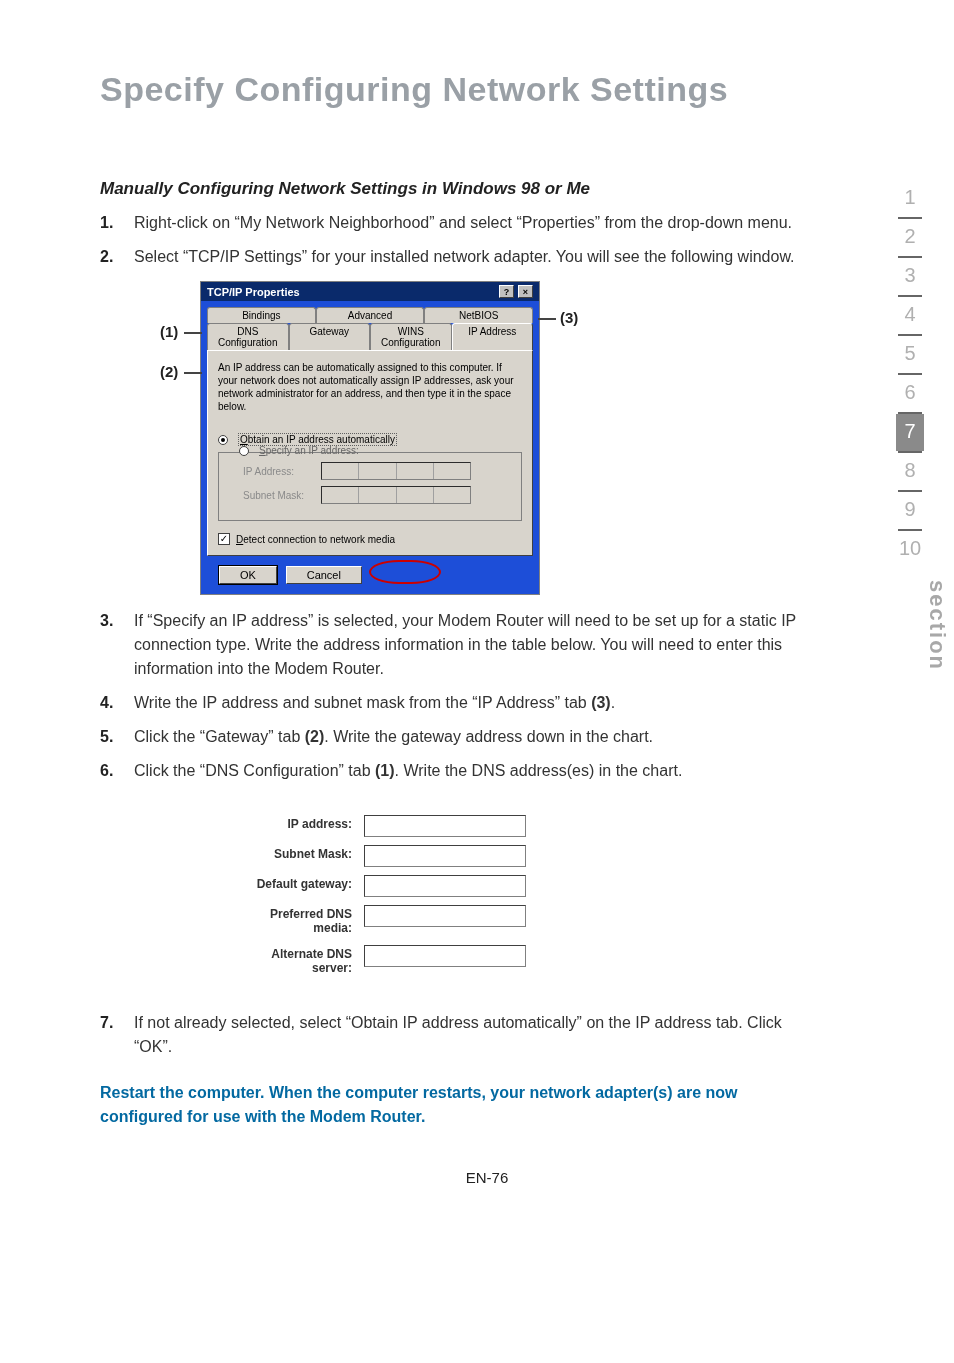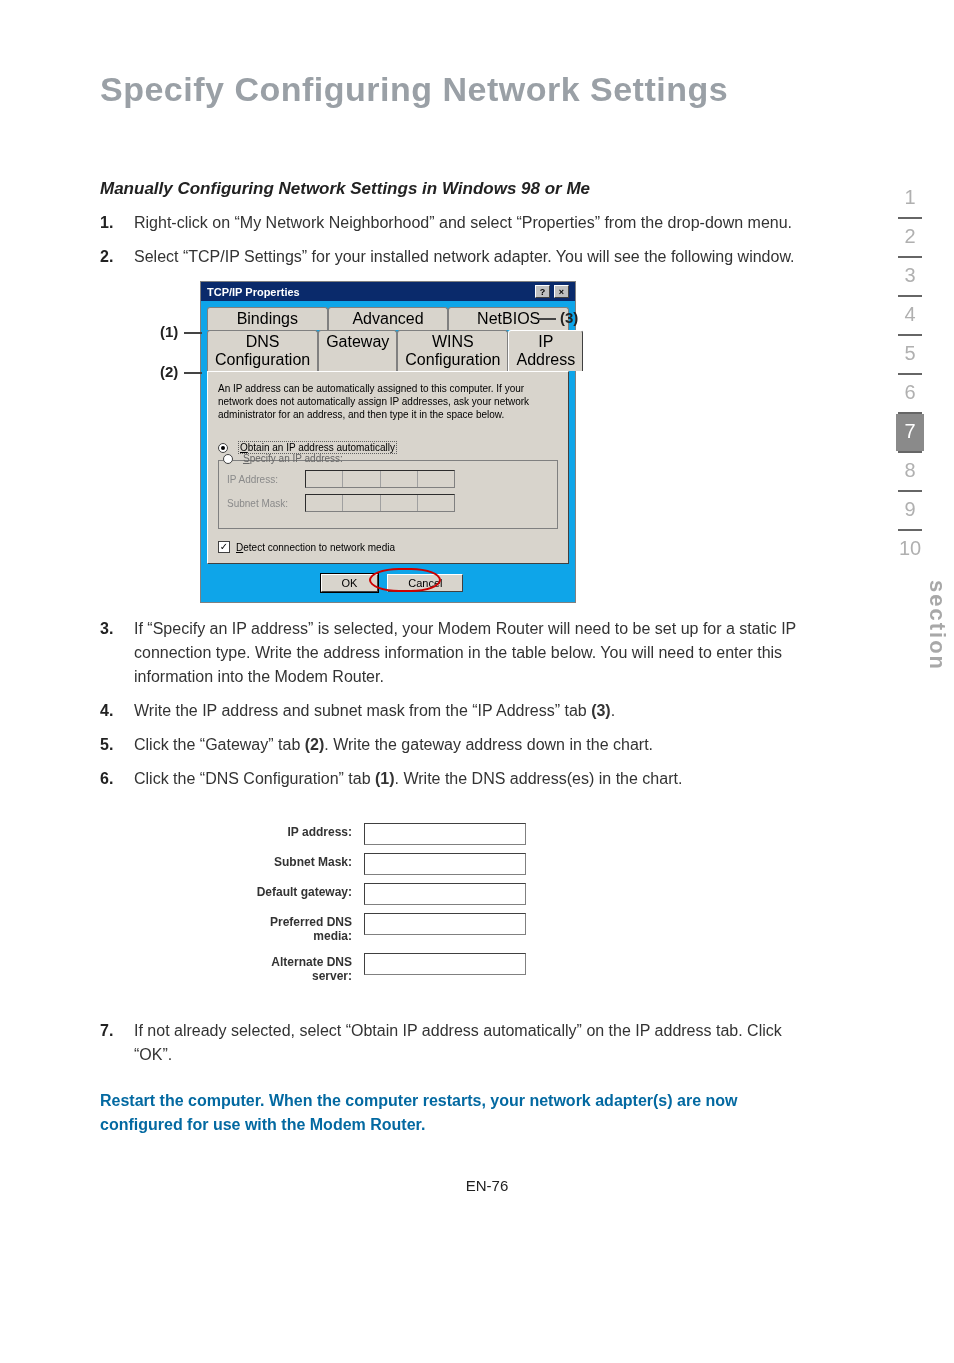--- a/index.html
+++ b/index.html
@@ -82,22 +82,22 @@
     width: 34px;
     flex-shrink: 0;
   }
   ol.main-list > li .txt { flex: 1; }
   .bold { font-weight: bold; }
   .screenshot-wrap {
     position: relative;
     margin: 12px 0 14px 100px;
   }
   .ss {
-    width: 376px;
-    background: #0ea5e9;
+    width: 340px;
+    background: #1d4ed8;
     border: 1px solid #808080;
     font-family: Tahoma, Arial, sans-serif;
     font-size: 10px;
     color: #000;
   }
   .ss-title {
     background: #0a2a6b;
     color: #fff;
     padding: 3px 6px;
     display: flex;
@@ -121,21 +121,21 @@
   }
   .ss-tabs { padding: 6px 6px 0 6px; }
   .ss-tabrow { display: flex; }
   .ss-tabrow .tab {
     border: 1px solid #808080;
     border-bottom: none;
     border-top-left-radius: 3px;
     border-top-right-radius: 3px;
     padding: 2px 7px;
     background: #d8d4cc;
-    font-size: 16px;
+    font-size: 10px;
     flex: 1;
     text-align: center;
   }
   .ss-tabrow .tab.active {
     background: #d8d4cc;
     border-color: #fff #404040 #d8d4cc #fff;
     font-weight: normal;
   }
   .ss-pane {
     border: 1px solid #fff;
@@ -151,42 +151,42 @@
     width: 10px; height: 10px; border-radius: 50%;
     border: 1px solid #404040; background: #fff; display: inline-flex;
     align-items: center; justify-content: center;
   }
   .ss-radiolabel .dot.filled::after { content: ""; width: 4px; height: 4px; border-radius: 50%; background: #000; }
   .ss-radiolabel .underline { text-decoration: underline; }
   .ss-radiolabel .dottedbox { border: 1px dotted #606060; padding: 0 1px; }
   .ss-group {
     border: 1px solid #808080;
     border-top-color: #808080;
-    padding: 10px 8px;
+    padding: 10px 24px;
     margin: 4px 0 12px 0;
     color: #888;
   }
   .ss-field-row { display: flex; align-items: center; margin: 6px 0; }
   .ss-field-row .lbl { width: 78px; color: #8a8a8a; }
   .ss-ipbox {
     display: flex;
     border: 1px inset #808080;
     background: #d8d4cc;
     width: 150px;
     height: 18px;
   }
   .ss-ipbox .cell { flex: 1; border-right: 1px solid #a0a0a0; }
   .ss-ipbox .cell:last-child { border-right: none; }
   .ss-check { display: flex; align-items: center; gap: 6px; margin-top: 10px; }
   .ss-check .box {
     width: 12px; height: 12px; background: #fff; border: 1px solid #404040;
     display: inline-flex; align-items: center; justify-content: center;
     font-size: 10px; line-height: 10px;
   }
-  .ss-buttons { text-align: center; padding: 4px 10px 10px 12px; }
+  .ss-buttons { text-align: left; padding: 4px 10px 10px 12px; }
   .ss-btn {
     display: inline-block;
     border: 1px solid #404040;
     border-top-color: #fff;
     border-left-color: #fff;
     background: #d8d4cc;
     padding: 2px 20px;
     font-size: 11px;
     margin-left: 6px;
   }

